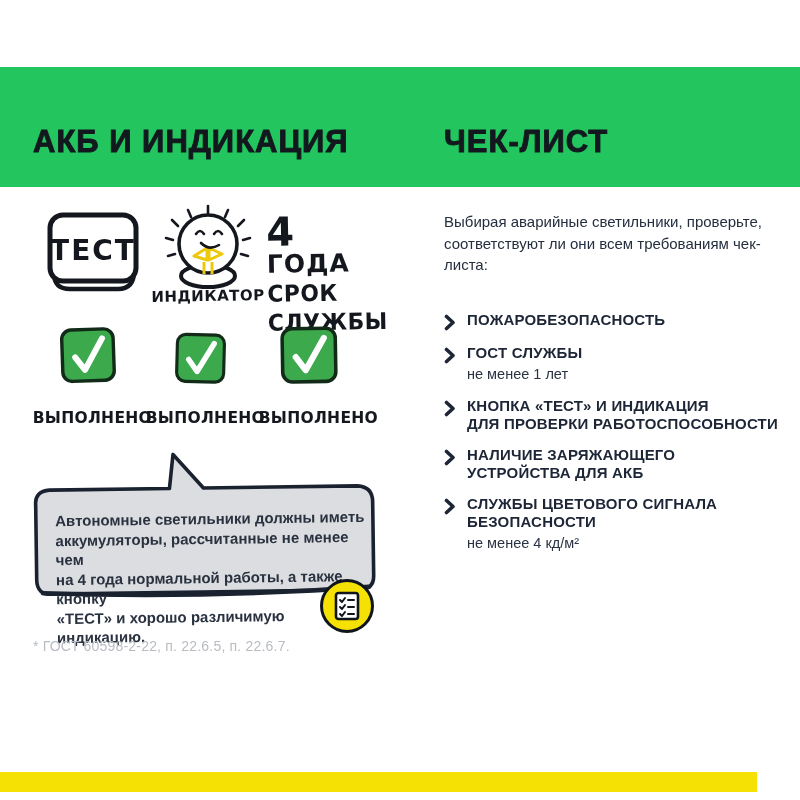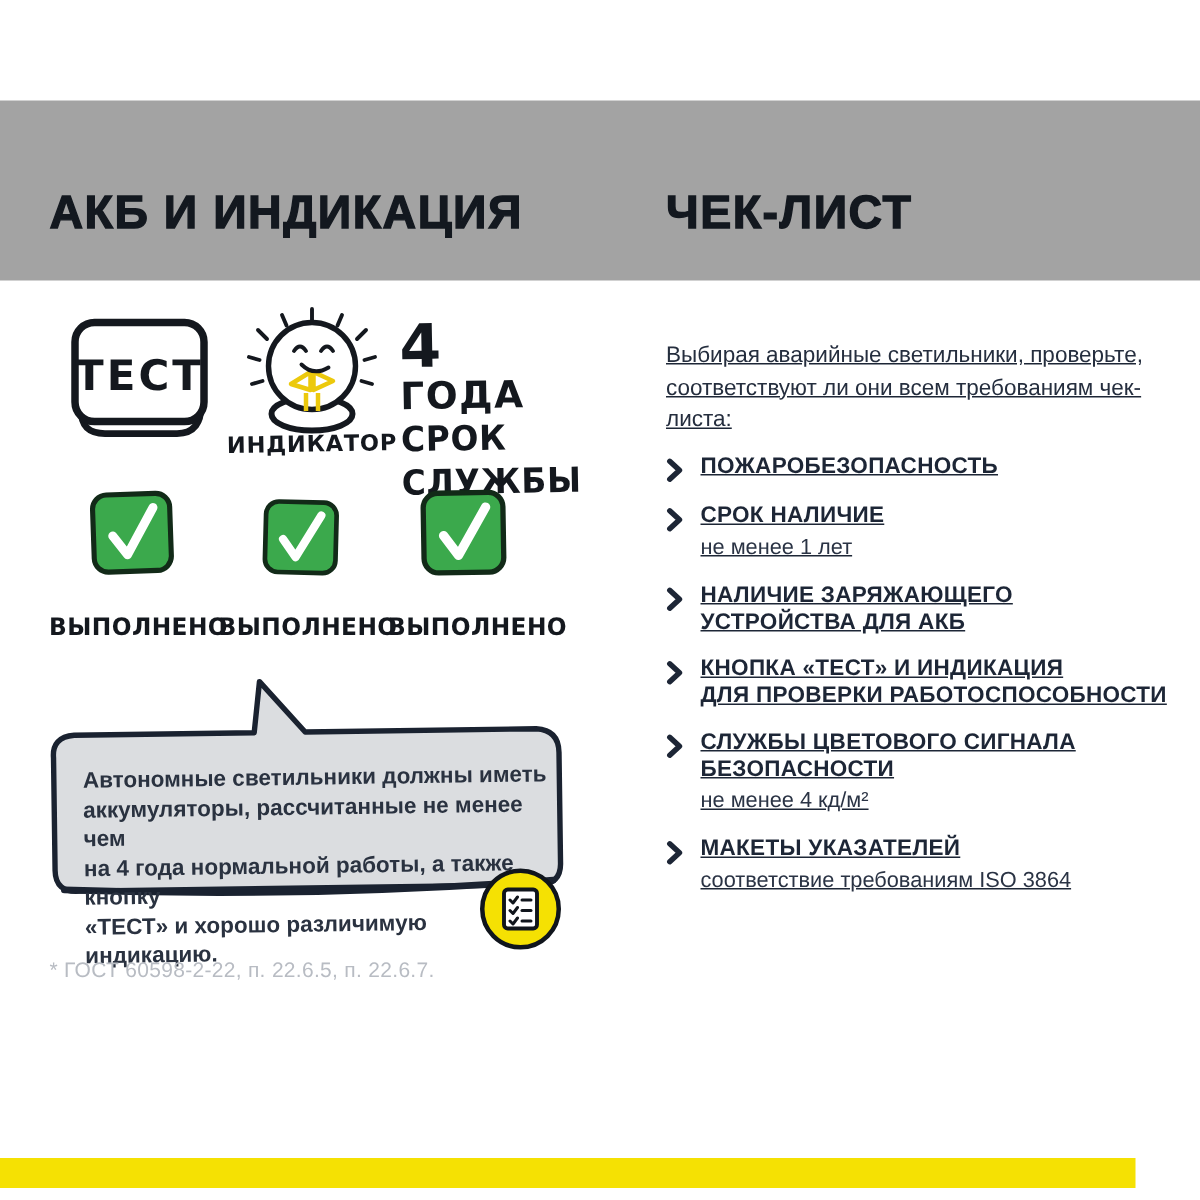--- a/index.html
+++ b/index.html
@@ -1,20 +1,20 @@
 <!DOCTYPE html>
 <html lang="ru"><head>
 <meta charset="utf-8">
 <style>
   html,body{margin:0;padding:0;background:#ffffff;}
   .page{position:relative;width:800px;height:800px;background:#ffffff;overflow:hidden;
         font-family:"Liberation Sans","DejaVu Sans",sans-serif;color:#1d2636;}
 
   
-  .band-top{position:absolute;left:0;top:67px;width:800px;height:120px;background:#a3a3a3;}
+  .band-top{position:absolute;left:0;top:67px;width:800px;height:120px;background:#22c55e;}
   .band-title{position:absolute;top:57px;font-size:31px;font-weight:bold;color:#13181f;
               letter-spacing:1px;-webkit-text-stroke:0.9px #13181f;white-space:nowrap;}
   .band-title.left{left:33px;}
   .band-title.right{left:444px;}
 
   
   .band-bottom{position:absolute;left:0;top:772px;width:757px;height:20px;background:#F5E103;}
 
   
   .hand{font-family:"DejaVu Sans","Liberation Sans",sans-serif;font-weight:700;color:#14181e;}
@@ -30,23 +30,23 @@
 
   
   .bubble-wrap{position:absolute;left:28px;top:450px;width:352px;height:154px;transform:rotate(-0.8deg);}
   .bubble-text{position:absolute;left:56px;top:509px;width:312px;font-size:15px;font-weight:700;
                line-height:19.5px;color:#2a3240;white-space:pre-line;transform:rotate(-0.8deg);}
   .badge{position:absolute;left:320px;top:579px;width:48px;height:48px;border-radius:50%;
          background:#F5E103;border:3px solid #10151c;display:flex;align-items:center;justify-content:center;}
   .footnote{position:absolute;left:33px;top:638px;font-size:14px;color:#b8bcc3;letter-spacing:0.2px;}
 
   
-  .right-col{position:absolute;left:444px;top:226px;width:336px;text-decoration:underline;}
+  .right-col{position:absolute;left:444px;top:211px;width:336px;}
   .intro{font-size:15px;line-height:21.5px;color:#252e3e;white-space:pre-line;}
-  .items{margin-top:11px;}
+  .items{margin-top:35px;}
   .item{display:flex;gap:11px;margin-bottom:13px;}
   .item .chev{flex:0 0 auto;margin-top:3px;}
   .item .title{font-size:15px;font-weight:bold;line-height:18px;letter-spacing:0.2px;
                color:#1d2636;white-space:pre-line;}
   .item .sub{font-size:14.5px;line-height:19px;margin-top:3px;color:#2a3344;}
   .item .sub:empty{display:none;}
 </style>
 </head>
 <body>
 
@@ -152,64 +152,55 @@
             <div class="title">ПОЖАРОБЕЗОПАСНОСТЬ</div>
           </div>
       </div>
 
 
       <div class="item">
         <svg class="chev" width="12" height="17" viewBox="0 0 12 17">
             <path d="M2.5 2.5 L9 8.5 L2.5 14.5" fill="none" stroke="#1d2636" stroke-width="3.6" stroke-linecap="round" stroke-linejoin="round"></path>
           </svg>
         <div>
-            <div class="title">СРОК НАЛИЧИЕ</div>
+            <div class="title">ГОСТ СЛУЖБЫ</div>
              <div class="sub">не менее 1 лет</div>
           </div>
       </div>
 
       <div class="item">
         <svg class="chev" width="12" height="17" viewBox="0 0 12 17">
             <path d="M2.5 2.5 L9 8.5 L2.5 14.5" fill="none" stroke="#1d2636" stroke-width="3.6" stroke-linecap="round" stroke-linejoin="round"></path>
           </svg>
         <div>
+            <div class="title">КНОПКА «ТЕСТ» И ИНДИКАЦИЯ
+ДЛЯ ПРОВЕРКИ РАБОТОСПОСОБНОСТИ</div>
+             </div>
+      </div>
+
+      <div class="item">
+        <svg class="chev" width="12" height="17" viewBox="0 0 12 17">
+            <path d="M2.5 2.5 L9 8.5 L2.5 14.5" fill="none" stroke="#1d2636" stroke-width="3.6" stroke-linecap="round" stroke-linejoin="round"></path>
+          </svg>
+        <div>
             <div class="title">НАЛИЧИЕ ЗАРЯЖАЮЩЕГО
 УСТРОЙСТВА ДЛЯ АКБ</div>
-             </div>
-      </div>
-
-      <div class="item">
-        <svg class="chev" width="12" height="17" viewBox="0 0 12 17">
-            <path d="M2.5 2.5 L9 8.5 L2.5 14.5" fill="none" stroke="#1d2636" stroke-width="3.6" stroke-linecap="round" stroke-linejoin="round"></path>
-          </svg>
-        <div>
-            <div class="title">КНОПКА «ТЕСТ» И ИНДИКАЦИЯ
-ДЛЯ ПРОВЕРКИ РАБОТОСПОСОБНОСТИ</div>
              </div>
       </div>
 
       <div class="item">
         <svg class="chev" width="12" height="17" viewBox="0 0 12 17">
             <path d="M2.5 2.5 L9 8.5 L2.5 14.5" fill="none" stroke="#1d2636" stroke-width="3.6" stroke-linecap="round" stroke-linejoin="round"></path>
           </svg>
         <div>
             <div class="title">СЛУЖБЫ ЦВЕТОВОГО СИГНАЛА
 БЕЗОПАСНОСТИ</div>
              <div class="sub">не менее 4 кд/м²</div>
           </div>
       </div>
 
-      <div class="item">
-        <svg class="chev" width="12" height="17" viewBox="0 0 12 17">
-            <path d="M2.5 2.5 L9 8.5 L2.5 14.5" fill="none" stroke="#1d2636" stroke-width="3.6" stroke-linecap="round" stroke-linejoin="round"></path>
-          </svg>
-        <div>
-            <div class="title">МАКЕТЫ УКАЗАТЕЛЕЙ</div>
-             <div class="sub">соответствие требованиям ISO 3864</div>
-          </div>
-      </div>
 
     </div>
   </div>
 
   <div class="band-bottom"></div>
 
 </div>
 
 </body></html>

